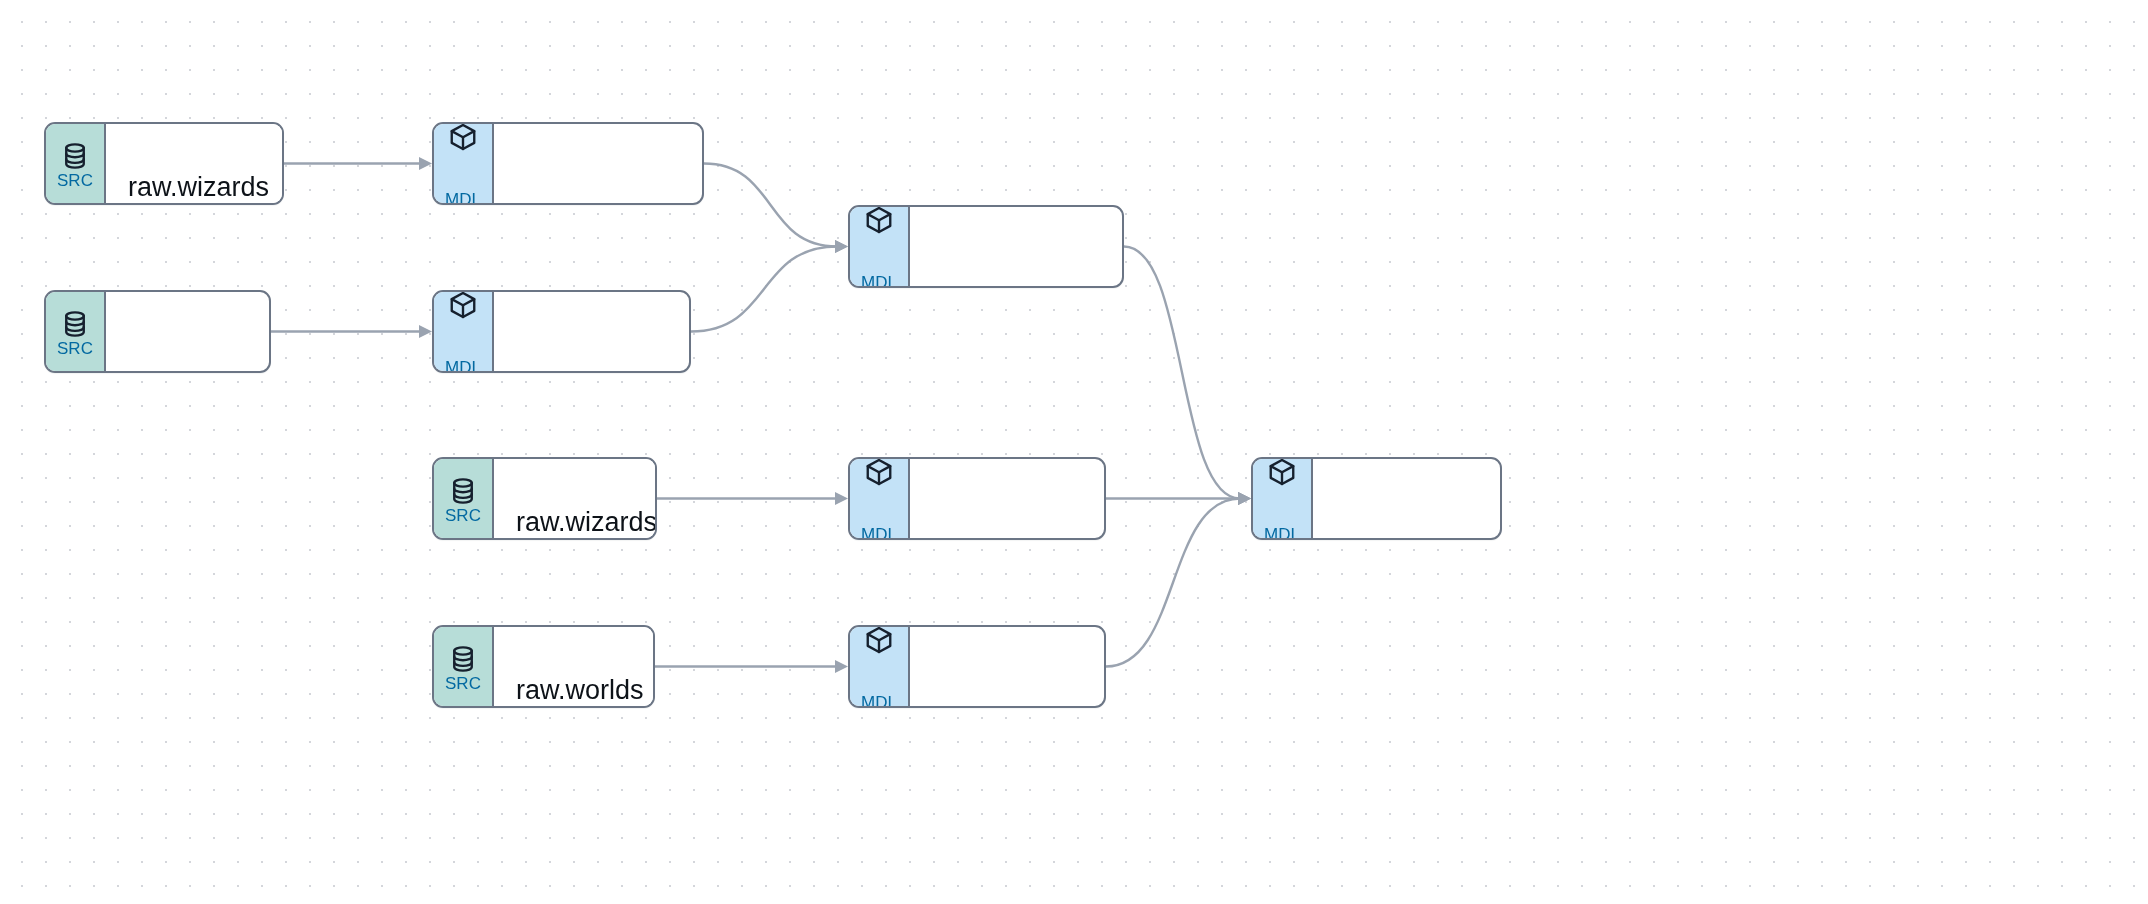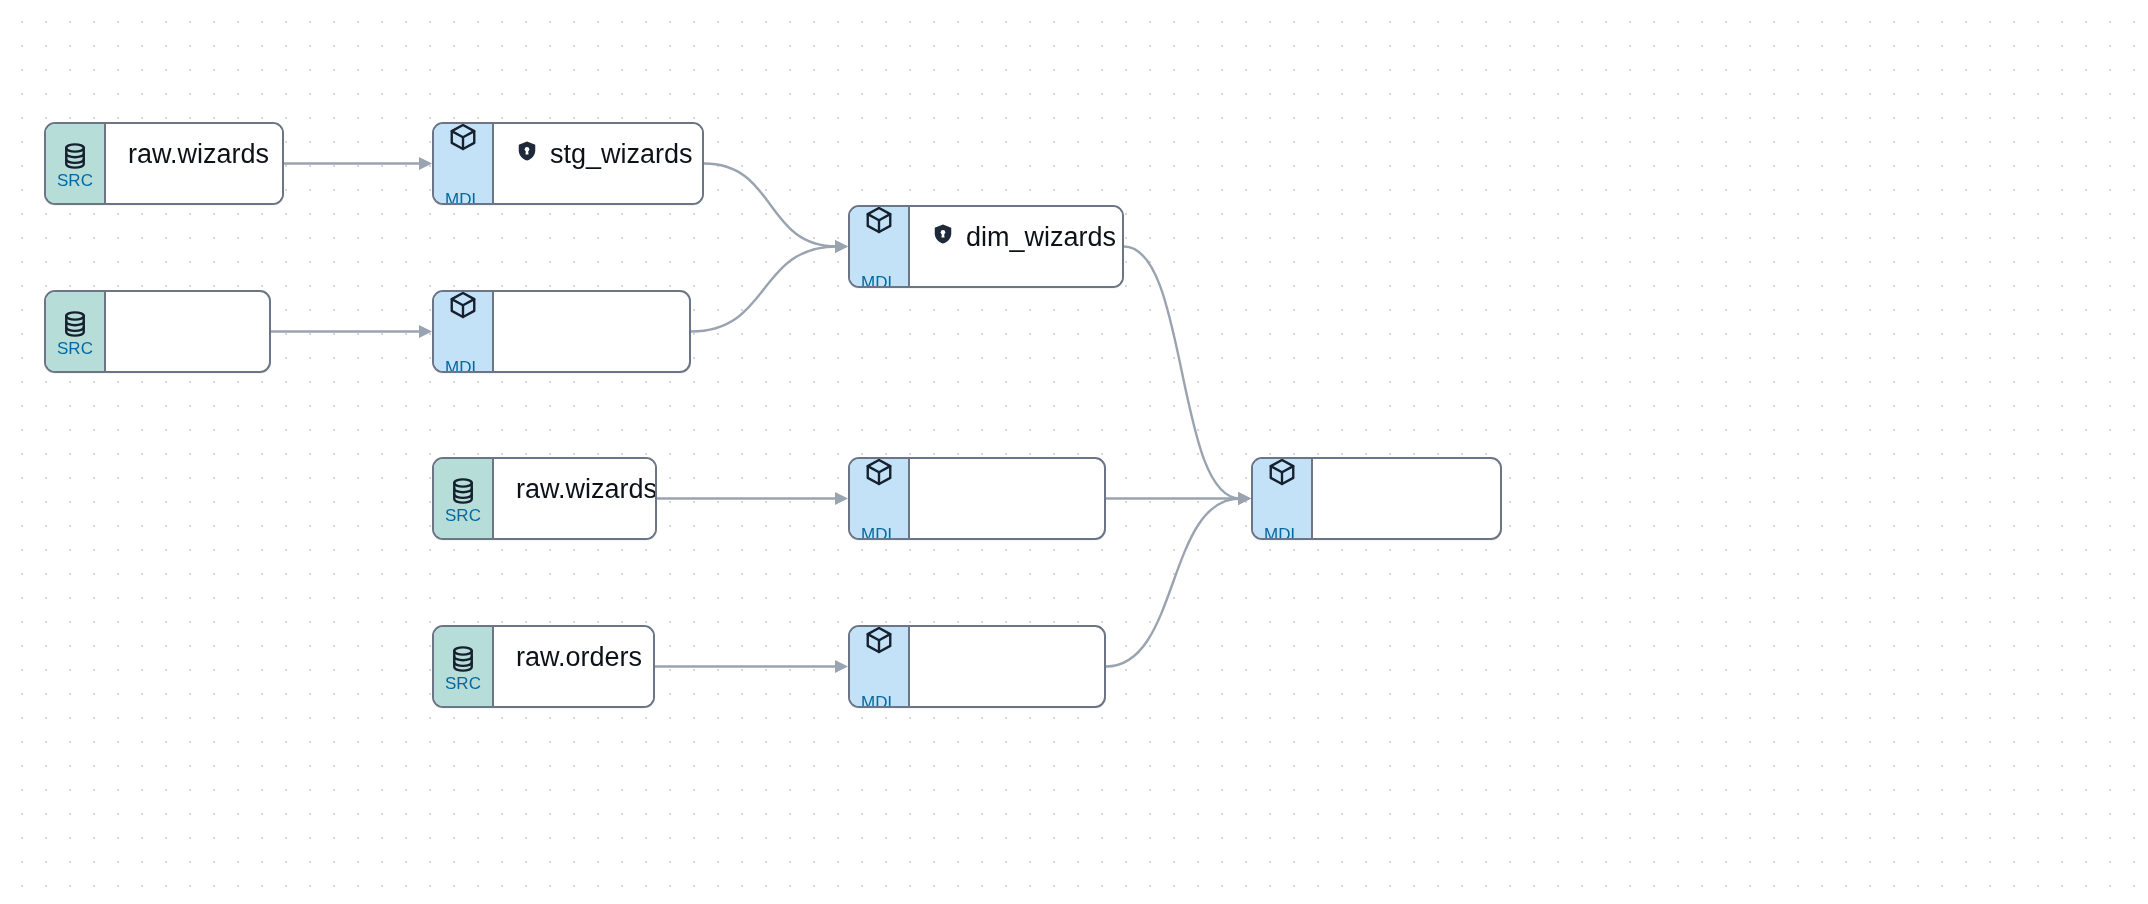--- a/index.html
+++ b/index.html
@@ -84,21 +84,21 @@
     line-height: 1;
     color: #0369a1;
     letter-spacing: 0.1px;
     font-weight: 400;
   }
 
   
   .node-body {
     flex: 1 1 auto;
     display: flex;
-    align-items: flex-start;
+    align-items: flex-end;
     gap: 12px;
     padding: 16px 20px 0 22px;
     background: #ffffff;
     min-width: 0;
   }
 
   .shield-icon {
     flex: 0 0 auto;
     width: 22px;
     height: 22px;
@@ -184,40 +184,32 @@
         <div class="node-badge">
           <span class="badge-icon"><svg viewBox="0 0 24 24" width="30" height="30" fill="none" stroke="#16202e" stroke-width="1.9" stroke-linecap="round" stroke-linejoin="round">
               <ellipse cx="12" cy="5.6" rx="7" ry="2.9"></ellipse>
               <path d="M5 5.6v12.8c0 1.6 3.13 2.9 7 2.9s7-1.3 7-2.9V5.6"></path>
               <path d="M5 10.1c0 1.6 3.13 2.9 7 2.9s7-1.3 7-2.9"></path>
               <path d="M5 14.6c0 1.6 3.13 2.9 7 2.9s7-1.3 7-2.9"></path>
             </svg></span>
           <span class="badge-text">SRC</span>
         </div>
         <div class="node-body">
-          <span class="node-label">raw.orders</span>
+          <span class="node-label">raw.worlds</span>
         </div>
       </div>
       <div class="node mdl" style="left: 432px; top: 122px; width: 272px; height: 83px;">
         <div class="node-badge">
           <span class="badge-icon"><svg viewBox="0 0 24 24" width="30" height="30" fill="none" stroke="#16202e" stroke-width="1.9" stroke-linecap="round" stroke-linejoin="round">
               <path d="M12 2.4 21 7.3v9.4L12 21.6 3 16.7V7.3Z"></path>
               <path d="M3 7.3 12 12.2l9-4.9"></path>
               <path d="M12 12.2v9.4"></path>
             </svg></span>
           <span class="badge-text">MDL</span>
         </div>
-        <div class="node-body">
-          <span class="shield-icon"><svg viewBox="0 0 24 24" width="22" height="22">
-              <path fill="#1e2a3a" d="M12 1.6 21 5.2v6.1c0 5.4-3.7 9.9-9 11.1-5.3-1.2-9-5.7-9-11.1V5.2Z"></path>
-              <circle cx="12" cy="10" r="2.5" fill="#ffffff"></circle>
-              <path fill="#ffffff" d="M10.9 10.3h2.2l.55 5.4h-3.3Z"></path>
-            </svg></span>
-          <span class="node-label">stg_wizards</span>
-        </div>
       </div>
       <div class="node mdl" style="left: 432px; top: 290px; width: 259px; height: 83px;">
         <div class="node-badge">
           <span class="badge-icon"><svg viewBox="0 0 24 24" width="30" height="30" fill="none" stroke="#16202e" stroke-width="1.9" stroke-linecap="round" stroke-linejoin="round">
               <path d="M12 2.4 21 7.3v9.4L12 21.6 3 16.7V7.3Z"></path>
               <path d="M3 7.3 12 12.2l9-4.9"></path>
               <path d="M12 12.2v9.4"></path>
             </svg></span>
           <span class="badge-text">MDL</span>
         </div>
@@ -244,28 +236,20 @@
       </div>
       <div class="node mdl" style="left: 848px; top: 205px; width: 276px; height: 83px;">
         <div class="node-badge">
           <span class="badge-icon"><svg viewBox="0 0 24 24" width="30" height="30" fill="none" stroke="#16202e" stroke-width="1.9" stroke-linecap="round" stroke-linejoin="round">
               <path d="M12 2.4 21 7.3v9.4L12 21.6 3 16.7V7.3Z"></path>
               <path d="M3 7.3 12 12.2l9-4.9"></path>
               <path d="M12 12.2v9.4"></path>
             </svg></span>
           <span class="badge-text">MDL</span>
         </div>
-        <div class="node-body">
-          <span class="shield-icon"><svg viewBox="0 0 24 24" width="22" height="22">
-              <path fill="#1e2a3a" d="M12 1.6 21 5.2v6.1c0 5.4-3.7 9.9-9 11.1-5.3-1.2-9-5.7-9-11.1V5.2Z"></path>
-              <circle cx="12" cy="10" r="2.5" fill="#ffffff"></circle>
-              <path fill="#ffffff" d="M10.9 10.3h2.2l.55 5.4h-3.3Z"></path>
-            </svg></span>
-          <span class="node-label">dim_wizards</span>
-        </div>
       </div>
       <div class="node mdl" style="left: 1251px; top: 457px; width: 251px; height: 83px;">
         <div class="node-badge">
           <span class="badge-icon"><svg viewBox="0 0 24 24" width="30" height="30" fill="none" stroke="#16202e" stroke-width="1.9" stroke-linecap="round" stroke-linejoin="round">
               <path d="M12 2.4 21 7.3v9.4L12 21.6 3 16.7V7.3Z"></path>
               <path d="M3 7.3 12 12.2l9-4.9"></path>
               <path d="M12 12.2v9.4"></path>
             </svg></span>
           <span class="badge-text">MDL</span>
         </div>

